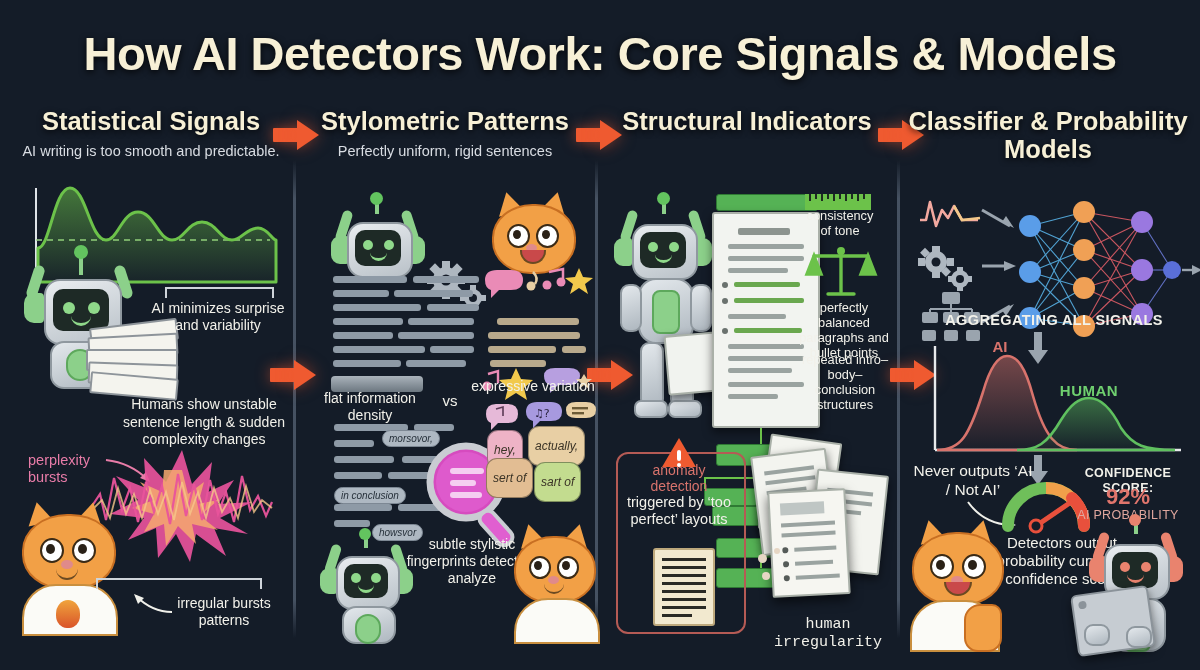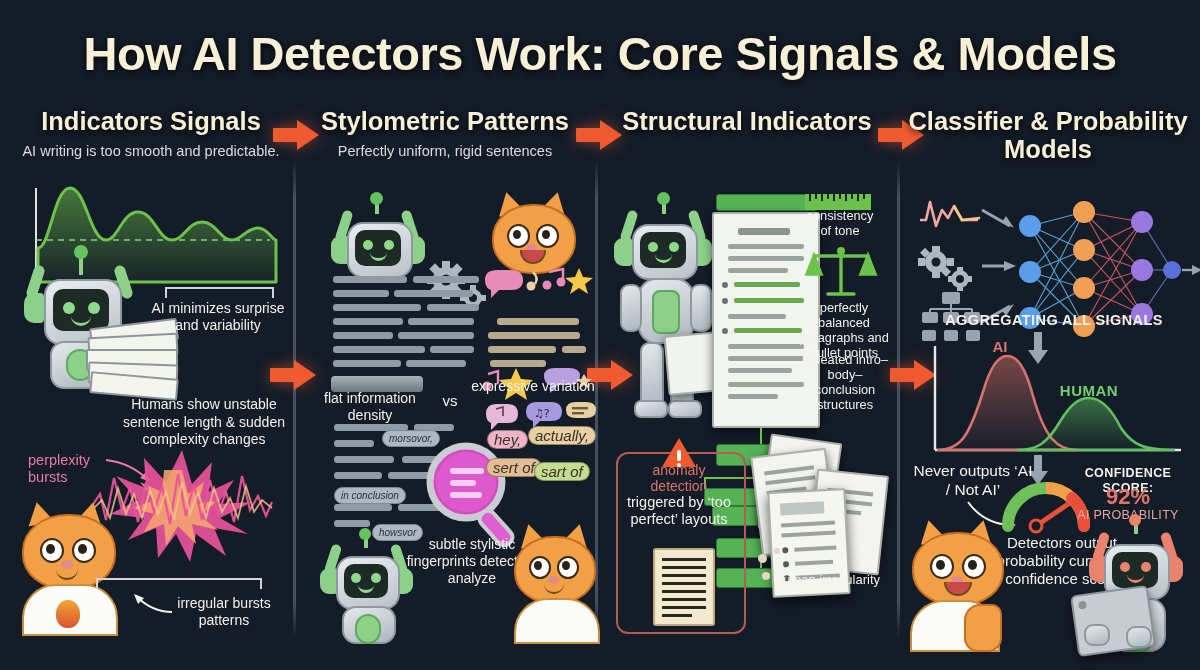--- a/index.html
+++ b/index.html
@@ -83,22 +83,22 @@
   .cat-head{position:absolute;background:#f2a046;border:2.5px solid #c86f22;border-radius:48% 48% 46% 46%;}
   .cat-ear{position:absolute;width:0;height:0;border-left:13px solid transparent;border-right:13px solid transparent;border-bottom:22px solid #f2a046;}
   .cat-eye{position:absolute;background:#fff;border:2px solid #3a2a16;border-radius:50%;}
   .cat-pupil{position:absolute;background:#2a2117;border-radius:50%;}
   .cat-nose{position:absolute;background:#e08a8a;border-radius:50%;}
   .cat-body{position:absolute;background:#fbfbf7;border:2.5px solid #c98f3f;border-radius:34px 34px 0 0;}
 
   
   .tline{position:absolute;border-radius:3px;background:#8e9aa6;height:7px;}
   .tline.warm{background:#b8a98c;}
-  .bubble{position:absolute;border-radius:11px;font-size:15px;color:#3a3326;
-    padding:0 6px;border:1.6px solid rgba(0,0,0,.35);font-style:italic;white-space:nowrap;}
+  .bubble{position:absolute;border-radius:11px;font-size:12px;color:#3a3326;
+    padding:12px 6px;border:1.6px solid rgba(0,0,0,.35);font-style:italic;white-space:nowrap;}
   .chip{position:absolute;border-radius:9px;font-size:10px;color:#26303a;background:#aeb8c2;
     border:1.5px solid #7d8894;padding:2px 6px;white-space:nowrap;font-style:italic;}
   .magnifier{position:absolute;}
 
   
   .doc{position:absolute;background:#f2f4f0;border:2px solid #aab0a8;border-radius:3px;
     box-shadow:0 4px 10px rgba(0,0,0,.5);}
   .docline{position:absolute;background:#9aa3a0;border-radius:2px;height:5px;}
   .greenbar{position:absolute;background:#55b255;border-radius:3px;border:1.5px solid #2f7a34;}
   .anomaly-box{position:absolute;border:2px solid #b55b55;border-radius:12px;}
@@ -137,21 +137,21 @@
   <div class="arrow a-mid2">
       <div class="shaft"></div>
       <div class="head"></div>
     </div>
   <div class="arrow a-mid3">
       <div class="shaft"></div>
       <div class="head"></div>
     </div>
 
   <div class="col c1">
-    <div class="col-head">Indicators Signals</div>
+    <div class="col-head">Statistical Signals</div>
     <div class="col-sub">AI writing is too smooth and predictable.</div>
   </div>
 
   <svg class="c1wave" viewBox="0 0 248 120">
     <defs>
       <linearGradient id="g1" x1="0" y1="0" x2="0" y2="1">
         <stop offset="0" stop-color="#6cc24a" stop-opacity=".55"></stop>
         <stop offset="1" stop-color="#6cc24a" stop-opacity=".05"></stop>
       </linearGradient>
     </defs>
@@ -527,21 +527,21 @@
       <div style="position:absolute;left:22px;top:55px;width:42px;height:4px;background:#9aa3a0;"></div>
       <div style="position:absolute;left:10px;top:68px;width:6px;height:6px;border-radius:50%;background:#555b58;"></div>
       <div style="position:absolute;left:22px;top:69px;width:38px;height:4px;background:#9aa3a0;"></div>
       <div style="position:absolute;left:10px;top:82px;width:6px;height:6px;border-radius:50%;background:#555b58;"></div>
       <div style="position:absolute;left:22px;top:83px;width:44px;height:4px;background:#9aa3a0;"></div>
     </div>
     <div style="position:absolute;left:758px;top:554px;width:9px;height:9px;border-radius:50%;background:#e6d6c4;"></div>
     <div style="position:absolute;left:774px;top:548px;width:6px;height:6px;border-radius:50%;background:#e6d6c4;"></div>
     <div style="position:absolute;left:762px;top:572px;width:8px;height:8px;border-radius:50%;background:#e6d6c4;"></div>
   </div>
-  <div class="cap" style="left:758px;top:572px;width:140px;font-size:13px;">human irregularity</div>
+  <div class="cap" style="left:758px;top:616px;width:140px;font-size:15px;font-family:Liberation Mono, monospace;">human irregularity</div>
 
   <div class="col c4">
     <div class="col-head">Classifier &amp; Probability Models</div>
   </div>
 
   <svg style="position:absolute;left:918px;top:196px;width:66px;height:36px;" viewBox="0 0 66 36">
     <path d="M2,24 L8,24 L12,6 L18,30 L24,14 L30,22 L36,10 L44,24 L60,24" stroke="#f3a9a0" stroke-width="2.6" fill="none" stroke-linejoin="round"></path>
     <path d="M36,10 L44,24 L62,22" stroke="#f3c88a" stroke-width="2.6" fill="none"></path>
   </svg>
   <svg style="position:absolute;left:916px;top:246px;width:62px;height:46px;" viewBox="0 0 62 46">

